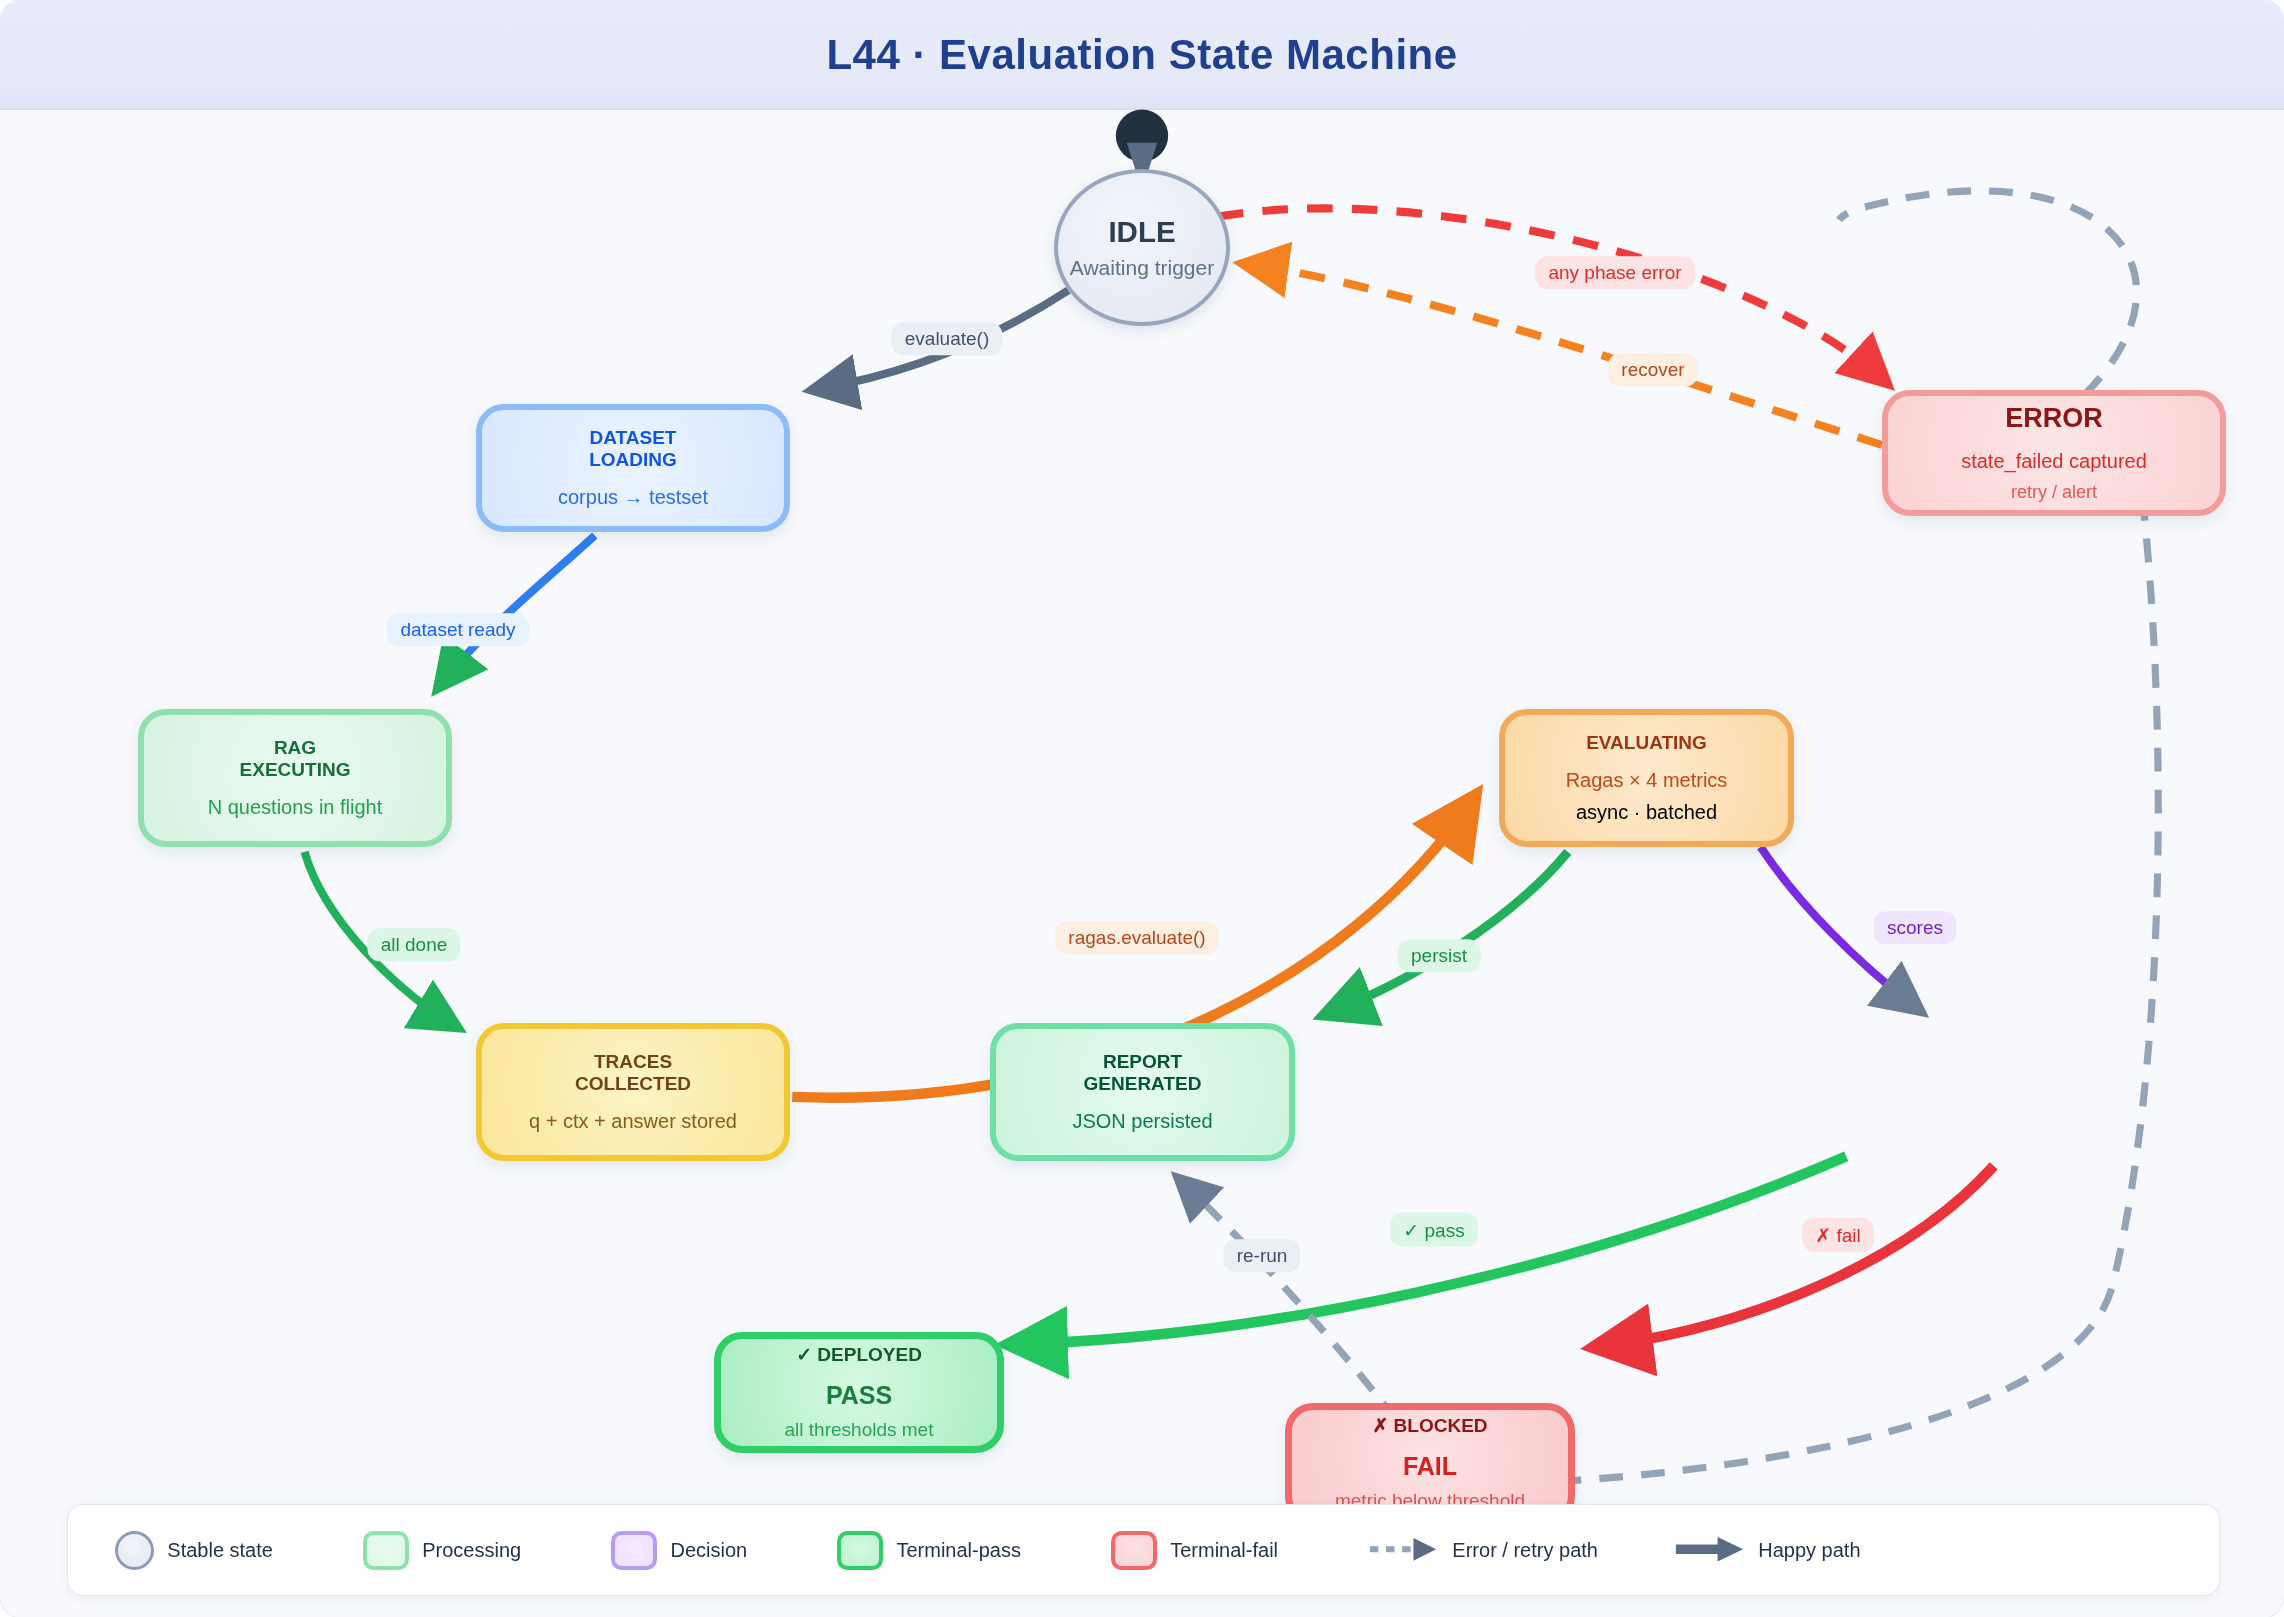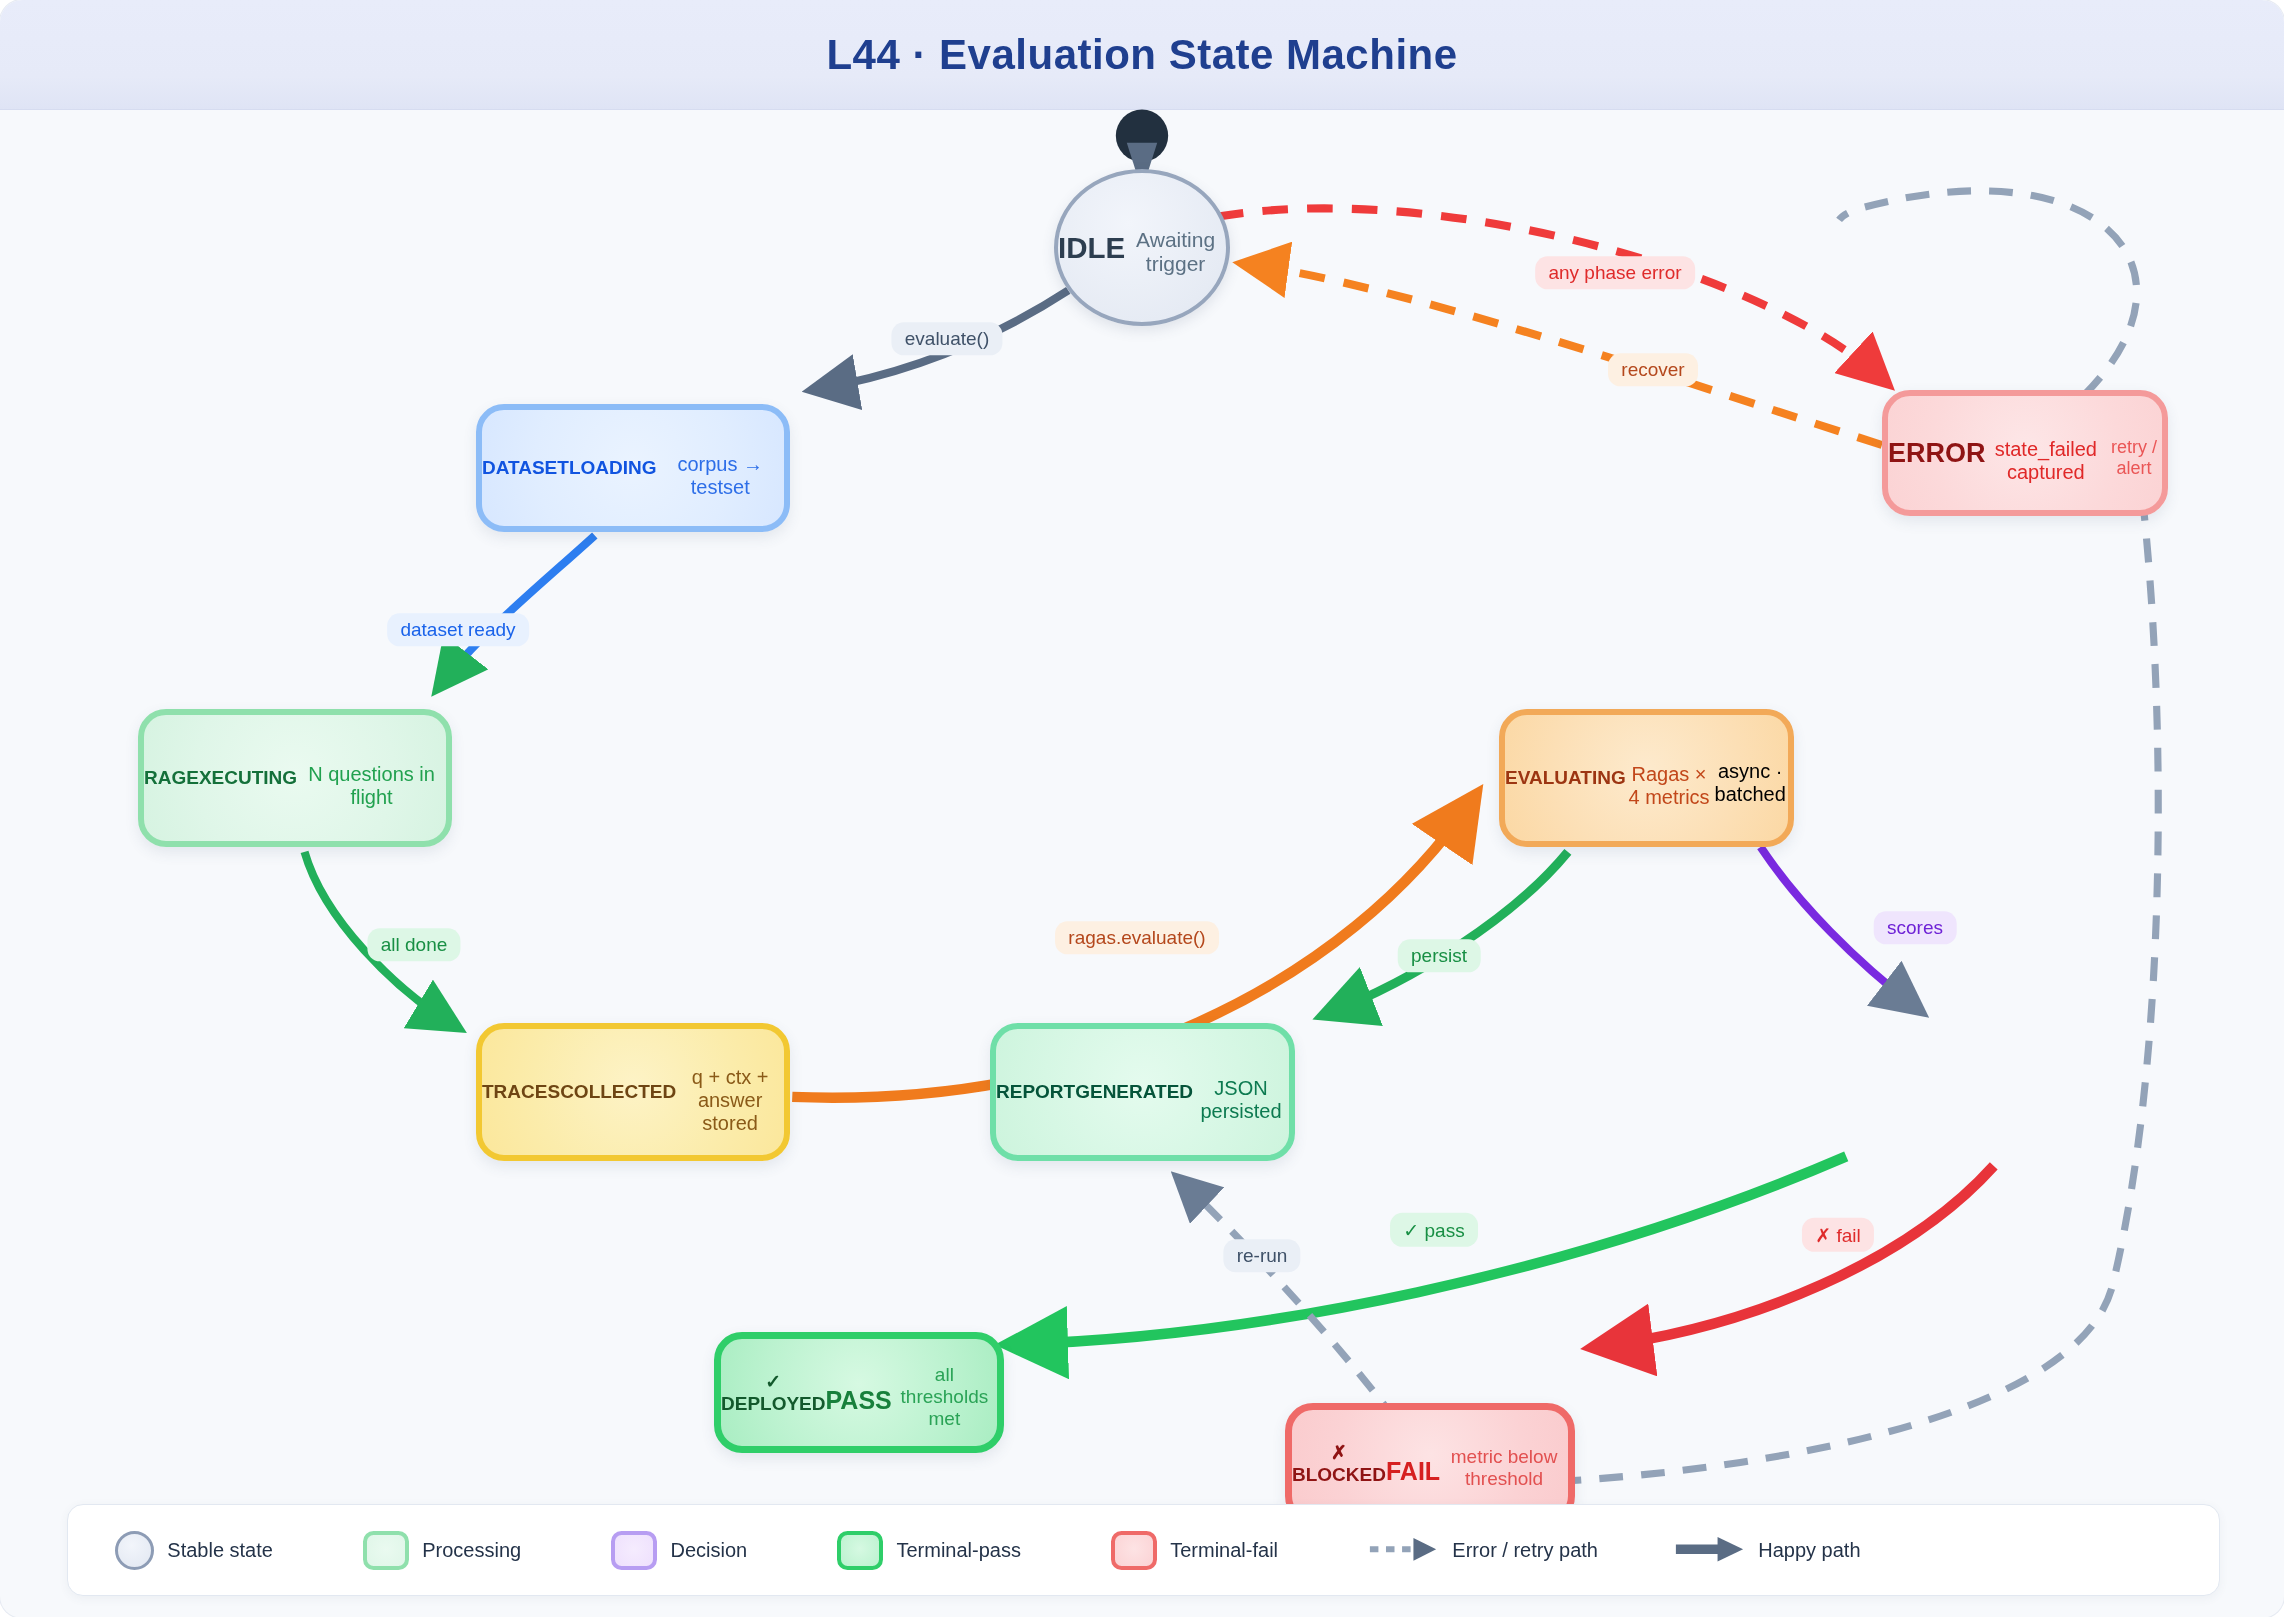--- a/index.html
+++ b/index.html
@@ -18,21 +18,21 @@
     border-top-left-radius:22px;border-top-right-radius:22px;
   }
   #title{
     font-size:42px;font-weight:bold;color:#1f3f8f;letter-spacing:0.5px;
   }
   
   #edges{position:absolute;left:0;top:0;width:2284px;height:1618px;pointer-events:none;}
   
   .node{
     position:absolute;box-sizing:border-box;
-    display:flex;align-items:center;justify-content:center;
+    display:flex;flex-direction:column;align-items:center;justify-content:center;
     text-align:center;border-radius:28px;
   }
   .node .ttl{font-weight:bold;line-height:1.12;}
   .node .sub{line-height:1.15;}
   .node .sub2{line-height:1.15;}
 
   
   .circle{
     border-radius:50%;
     background:radial-gradient(circle at 42% 34%,#f2f5fb 0%,#e6ebf4 72%,#dde4ef 100%);
@@ -233,21 +233,21 @@
     <div class="sub">PASS</div>
     <div class="sub2">all thresholds met</div>
   </div>
 
   <div class="node box n-fail" style="left:1285px;top:1403px;width:290px;height:121px;">
     <div class="ttl">✗ BLOCKED</div>
     <div class="sub">FAIL</div>
     <div class="sub2">metric below threshold</div>
   </div>
 
-  <div class="node box n-err" style="left:1882px;top:390px;width:286px;height:126px;">
+  <div class="node box n-err" style="left:1882px;top:390px;width:344px;height:126px;">
     <div class="ttl">ERROR</div>
     <div class="sub">state_failed captured</div>
     <div class="sub2">retry / alert</div>
   </div>
 
   <div class="elabel lb-grey" style="left:947px;top:339px;"><span>evaluate()</span></div>
 
   <div class="elabel lb-blue" style="left:458px;top:630px;"><span>dataset ready</span></div>
 
   <div class="elabel lb-green" style="left:414px;top:945px;"><span>all done</span></div>

